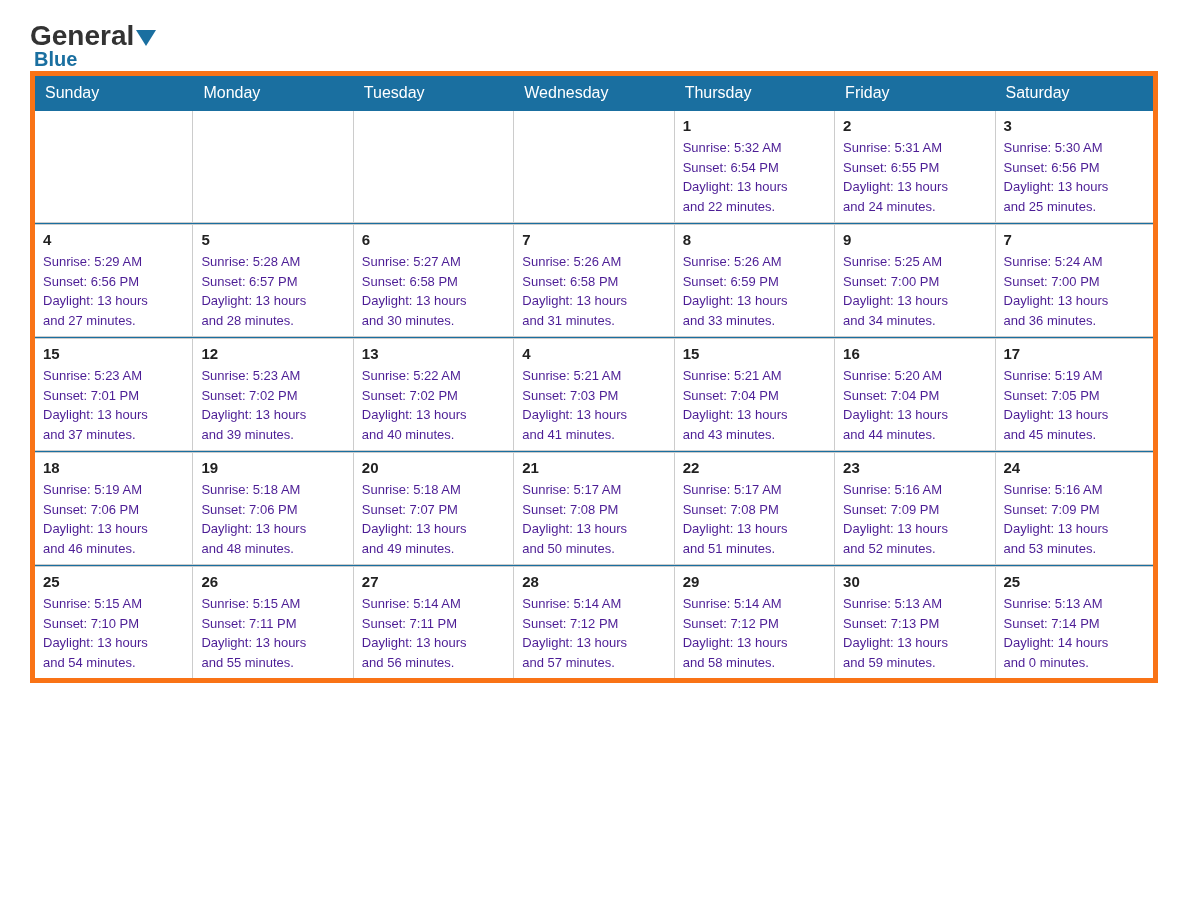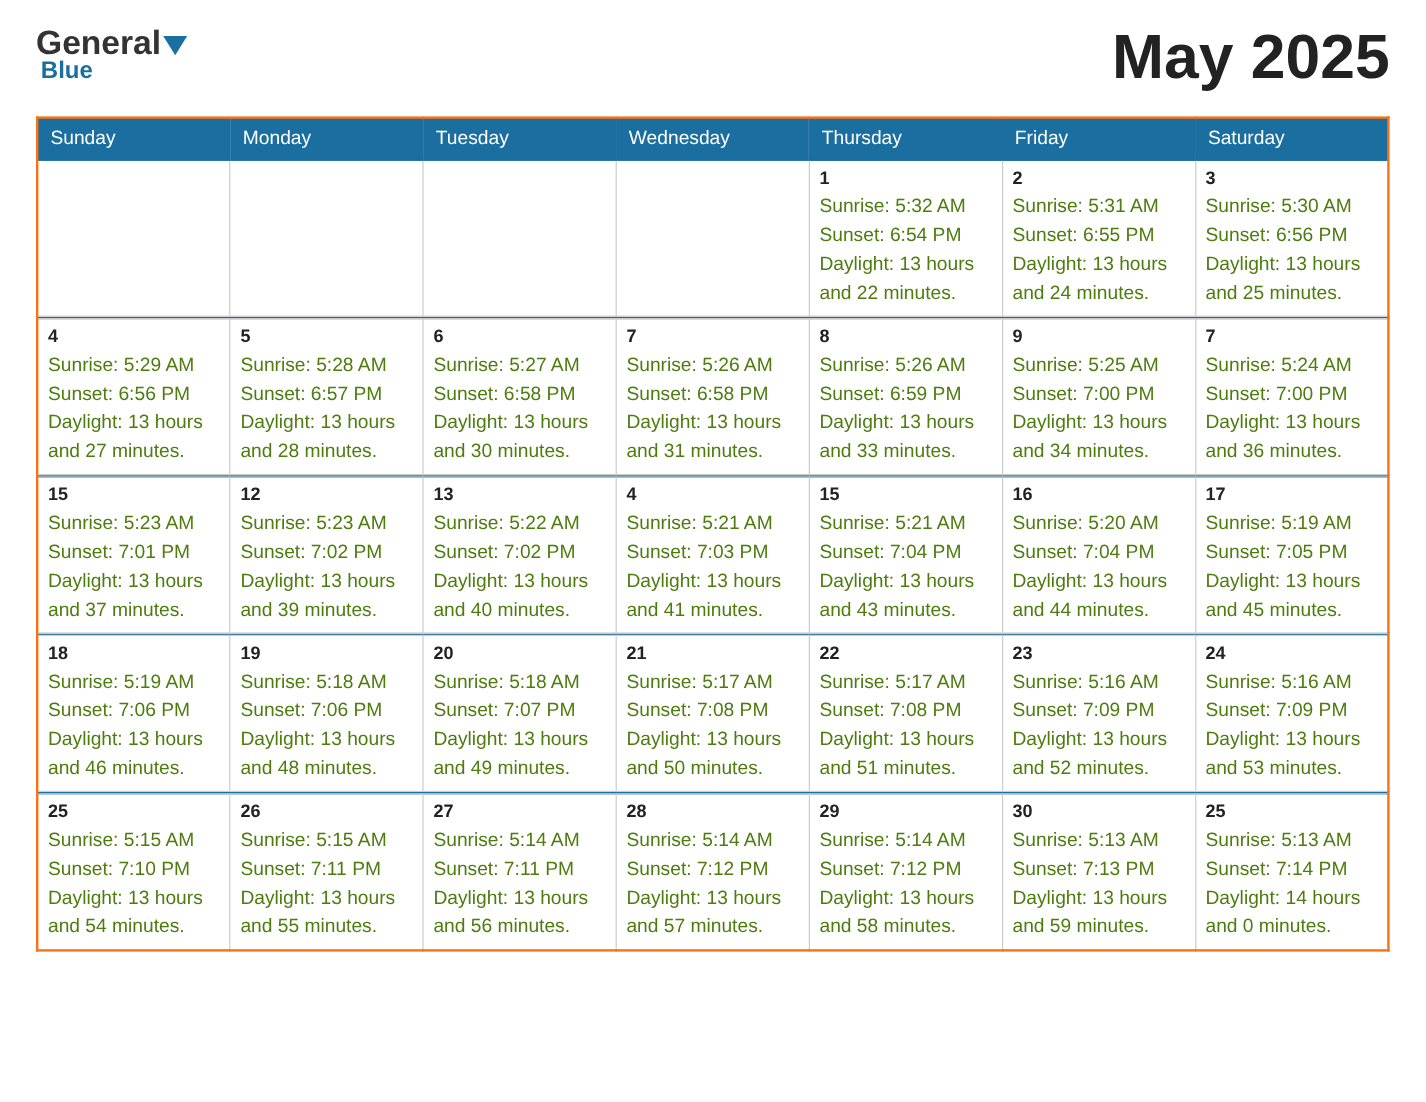--- a/index.html
+++ b/index.html
@@ -6,22 +6,21 @@
     body {
       font-family: Arial, sans-serif;
       background: #fff;
       width: 1188px;
       min-height: 918px;
       padding: 20px 30px;
     }
     .header {
       display: flex;
       justify-content: space-between;
-      align-items: flex-start;
-      margin-bottom: 20px;
+      align-items: flex-end;
     }
     .logo {
       display: flex;
       flex-direction: column;
       align-items: flex-start;
     }
     .logo-text {
       display: flex;
       align-items: center;
       font-size: 28px;
@@ -55,21 +54,21 @@
       line-height: 1.1;
     }
     .location {
       font-size: 22px;
       color: #444;
       margin-top: 4px;
     }
     .calendar {
       width: 100%;
       border-collapse: collapse;
-      border: 2px solid #f97316;
+      border: 5px solid #f97316;
     }
     .calendar th {
       background-color: #1a6fa0;
       color: #fff;
       text-align: left;
       padding: 8px 10px;
       font-size: 16px;
       font-weight: normal;
       border: 1px solid #1a6fa0;
     }
@@ -83,22 +82,22 @@
       color: #333;
     }
     .day-number {
       font-size: 15px;
       font-weight: bold;
       color: #222;
       display: block;
       margin-bottom: 4px;
     }
     .day-info {
-      font-size: 16px;
-      color: #4d7c0f;
+      font-size: 13px;
+      color: #4c1d95;
       line-height: 1.5;
     }
     .empty-cell {
       background: #fff;
     }
     tr.week-row td {
       height: 110px;
     }
   </style>
 </head>
@@ -108,21 +107,20 @@
   <div class="logo">
     <div class="logo-text">
       <span class="logo-general">General</span>
       <span class="logo-arrow"></span>
     </div>
     <div style="margin-top:-4px; margin-left:2px;">
       <span class="logo-blue">Blue</span>
     </div>
   </div>
   <div class="title-section">
-    <div class="month-title">May 2025</div>
   </div>
 </div>
 
 <table class="calendar">
   <thead>
     <tr>
       <th>Sunday</th>
       <th>Monday</th>
       <th>Tuesday</th>
       <th>Wednesday</th>

